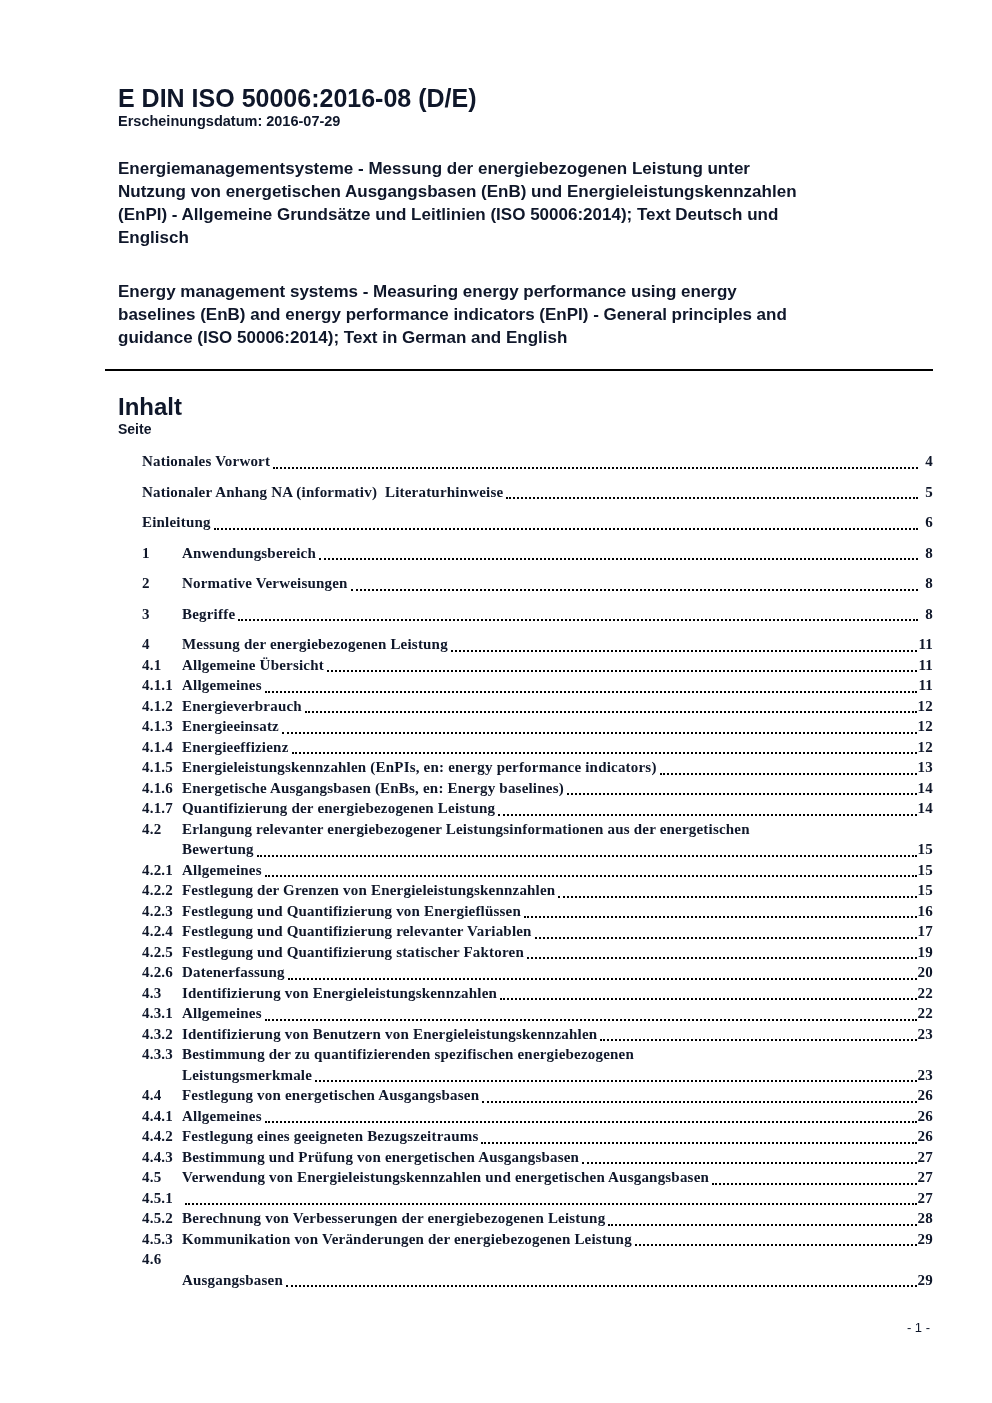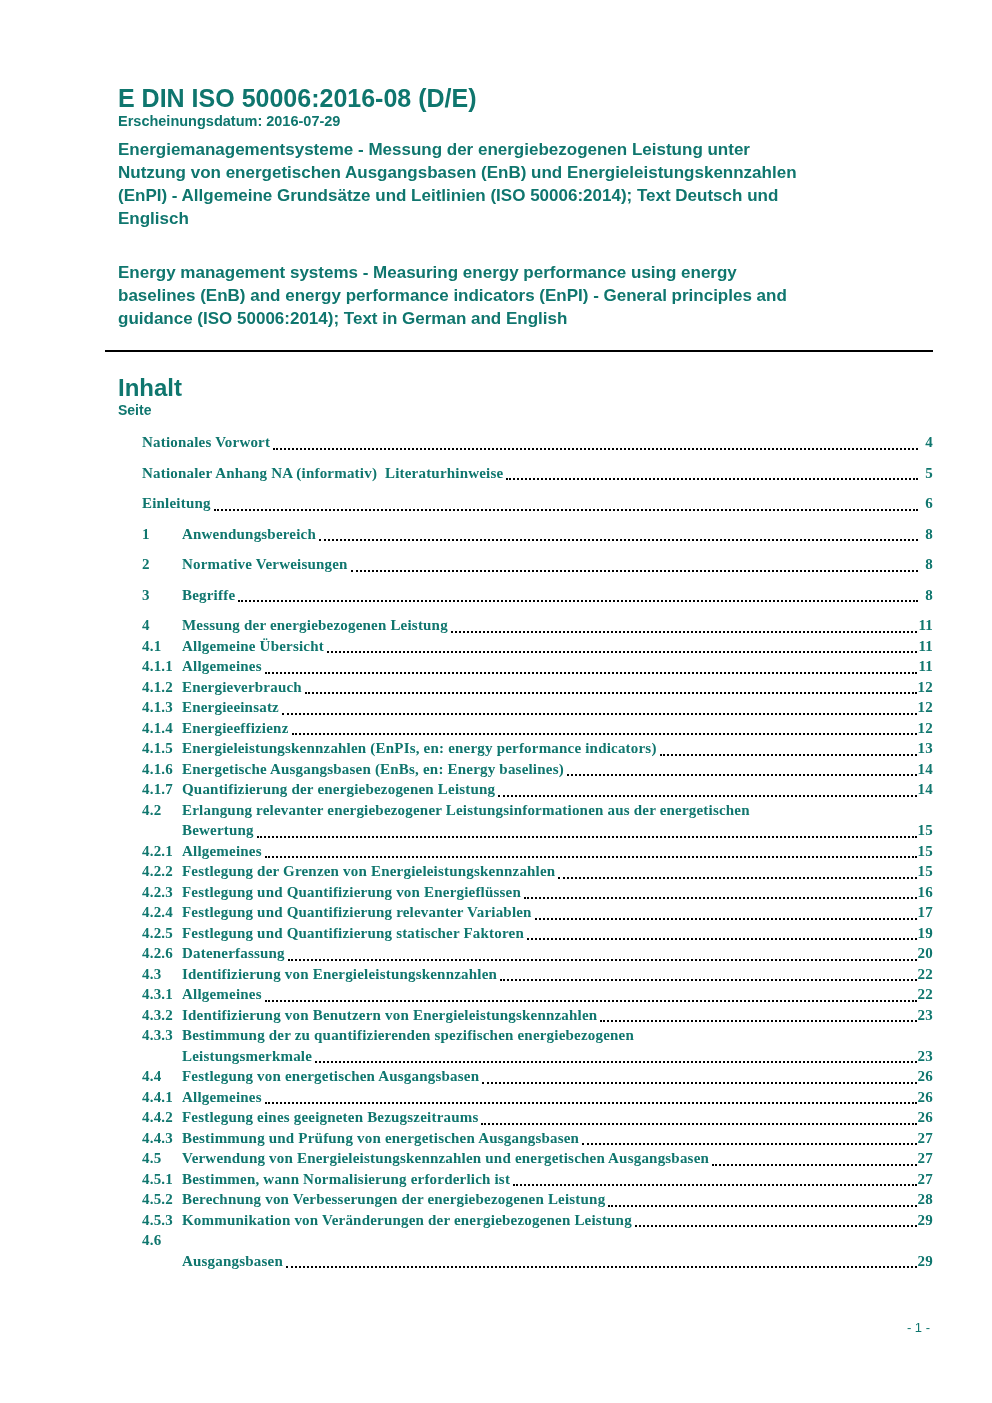--- a/index.html
+++ b/index.html
@@ -1,21 +1,21 @@
 <!DOCTYPE html>
 <html><head>
 <meta charset="utf-8">
 <style>
   html, body { margin: 0; padding: 0; background: #ffffff; }
   .page {
     width: 992px;
     height: 1403px;
     position: relative;
     background: #ffffff;
-    color: #0f766e;
+    color: #0f172a;
     box-sizing: border-box;
     padding: 84px 59px 0 118px;
     font-family: "Liberation Sans", sans-serif;
     overflow: hidden;
   }
   .doc-title {
     font-size: 25px;
     line-height: 28px;
     font-weight: 700;
     margin: 0;
@@ -24,21 +24,21 @@
     font-size: 14.5px;
     font-weight: 700;
     line-height: 18px;
   }
   .title-block {
     font-weight: 700;
     font-size: 17px;
     line-height: 23px;
     white-space: pre-line;
   }
-  .title-de { margin-top: 8px; }
+  .title-de { margin-top: 27px; }
   .title-en { margin-top: 31px; }
   .rule {
     border: none;
     border-top: 2px solid #000;
     margin: 20px 0 0 -13px;
     width: 828px;
   }
   .toc-header {
     display: flex;
     justify-content: space-between;
@@ -300,21 +300,20 @@
     <span class="toc-page">27</span>
   </div>
         <div class="toc-row sub">
     <span class="toc-num">4.5</span>
     <span class="toc-label">Verwendung von Energieleistungskennzahlen und energetischen Ausgangsbasen</span>
     <span class="toc-dots"></span>
     <span class="toc-page">27</span>
   </div>
         <div class="toc-row sub">
     <span class="toc-num">4.5.1</span>
-    <span class="toc-label">Bestimmen, wann Normalisierung erforderlich ist</span>
     <span class="toc-dots"></span>
     <span class="toc-page">27</span>
   </div>
         <div class="toc-row sub">
     <span class="toc-num">4.5.2</span>
     <span class="toc-label">Berechnung von Verbesserungen der energiebezogenen Leistung</span>
     <span class="toc-dots"></span>
     <span class="toc-page">28</span>
   </div>
         <div class="toc-row sub">

